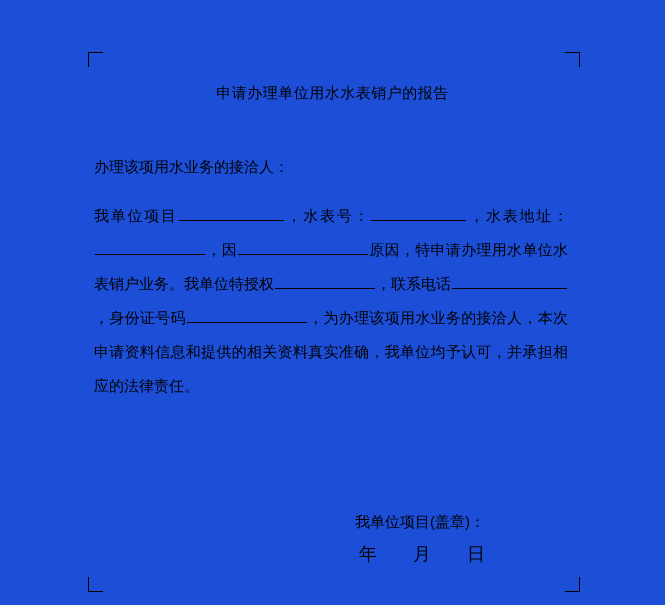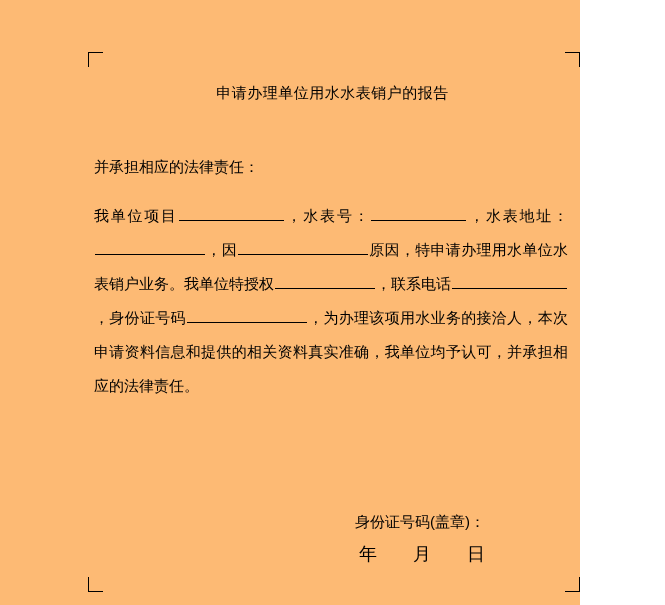--- a/index.html
+++ b/index.html
@@ -9,23 +9,23 @@
   body {
     width: 665px;
     height: 605px;
     background: #ffffff;
     font-family: "Liberation Sans", sans-serif;
     color: #000000;
     overflow: hidden;
   }
   .page {
     position: relative;
-    width: 580px;
+    width: 665px;
     height: 605px;
-    background: #fdba74;
+    background: #1d4ed8;
   }
   
   .mark {
     position: absolute;
     width: 14px;
     height: 14px;
   }
   .mark.tl {
     left: 88px;
     top: 52px;
@@ -125,26 +125,26 @@
 
   <div class="mark tl"></div>
   <div class="mark tr"></div>
   <div class="mark bl"></div>
   <div class="mark br"></div>
 
   <div class="doc-title">申请办理单位用水水表销户的报告</div>
 
   <div class="body-block">
 
-    <div class="salutation">并承担相应的法律责任：</div>
+    <div class="salutation">办理该项用水业务的接洽人：</div>
 
     <div class="para">
       <span class="indent">我单位项目</span><span class="fill w105"></span><span>，水表号：</span><span class="fill w95"></span><span>，水表</span><span>地址：</span><span class="fill w110"></span><span>，因</span><span class="fill w130"></span><span>原因，特申</span><span>请办理用水单位水表销户业务。我单位特授权</span><span class="fill w100"></span><span>，联</span><span>系电话</span><span class="fill w115"></span><span>，身份证号码</span><span class="fill w120"></span><span>，为</span><span>办理该项用水业务的接洽人，本次申请资料信息和提供的相关资料真</span><span>实准确，我单位均予认可，并承担相应的法律责任。</span>
     </div>
   </div>
 
-  <div class="signature">身份证号码(盖章)：</div>
+  <div class="signature">我单位项目(盖章)：</div>
 
   <div class="date-line">
     <span>年</span><span class="sp"></span><span>月</span><span class="sp"></span><span>日</span>
   </div>
 
 </div>
 
 </body></html>

